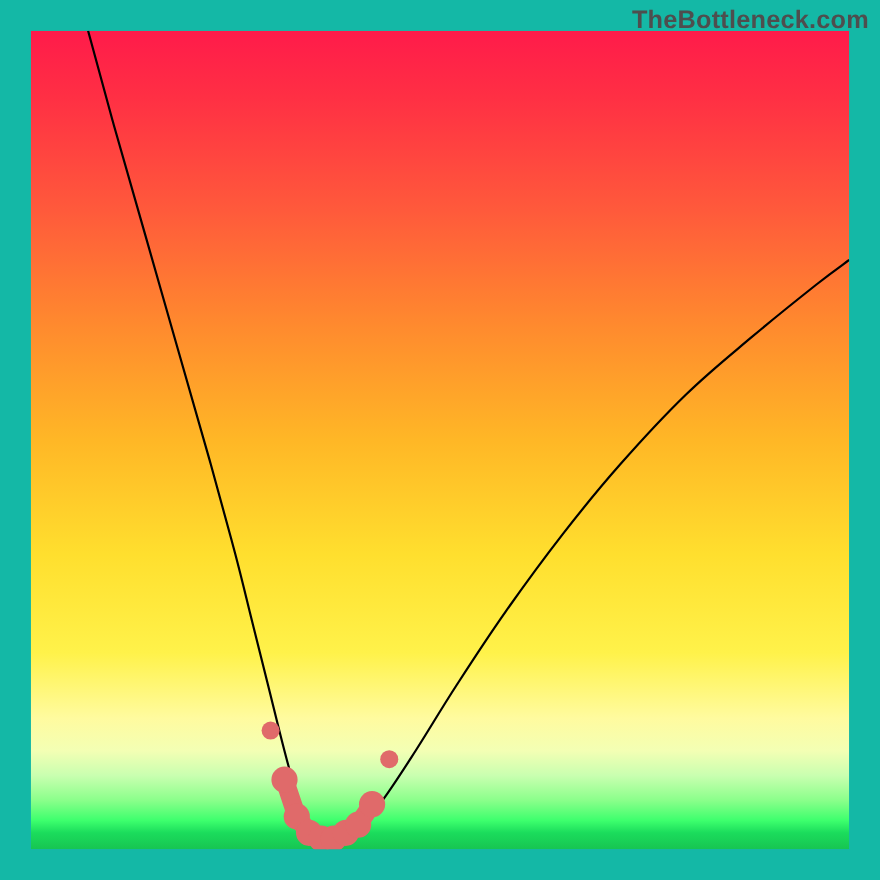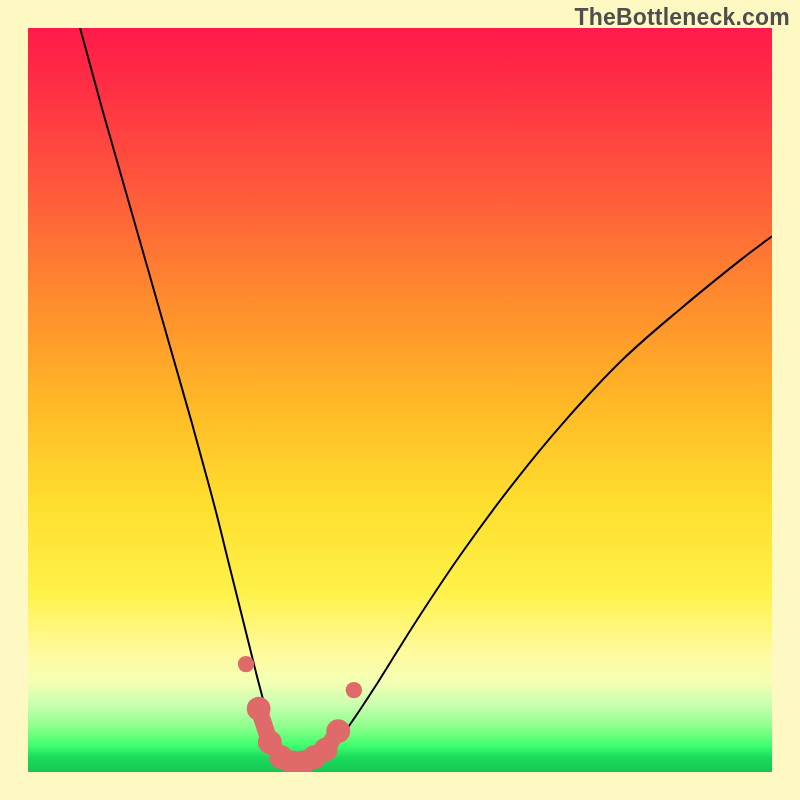--- a/index.html
+++ b/index.html
@@ -10,21 +10,21 @@
     background: #000;
     overflow: hidden;
     font-family: Arial, Helvetica, sans-serif;
   }
   .frame {
     position: absolute;
     top: 0;
     left: 0;
     width: 800px;
     height: 800px;
-    background: #fef9c3;
+    background: #14b8a6;
   }
   .plot-area {
     position: absolute;
     top: 28px;
     left: 28px;
     width: 744px;
     height: 744px;
     overflow: hidden;
   }
   .gradient {

